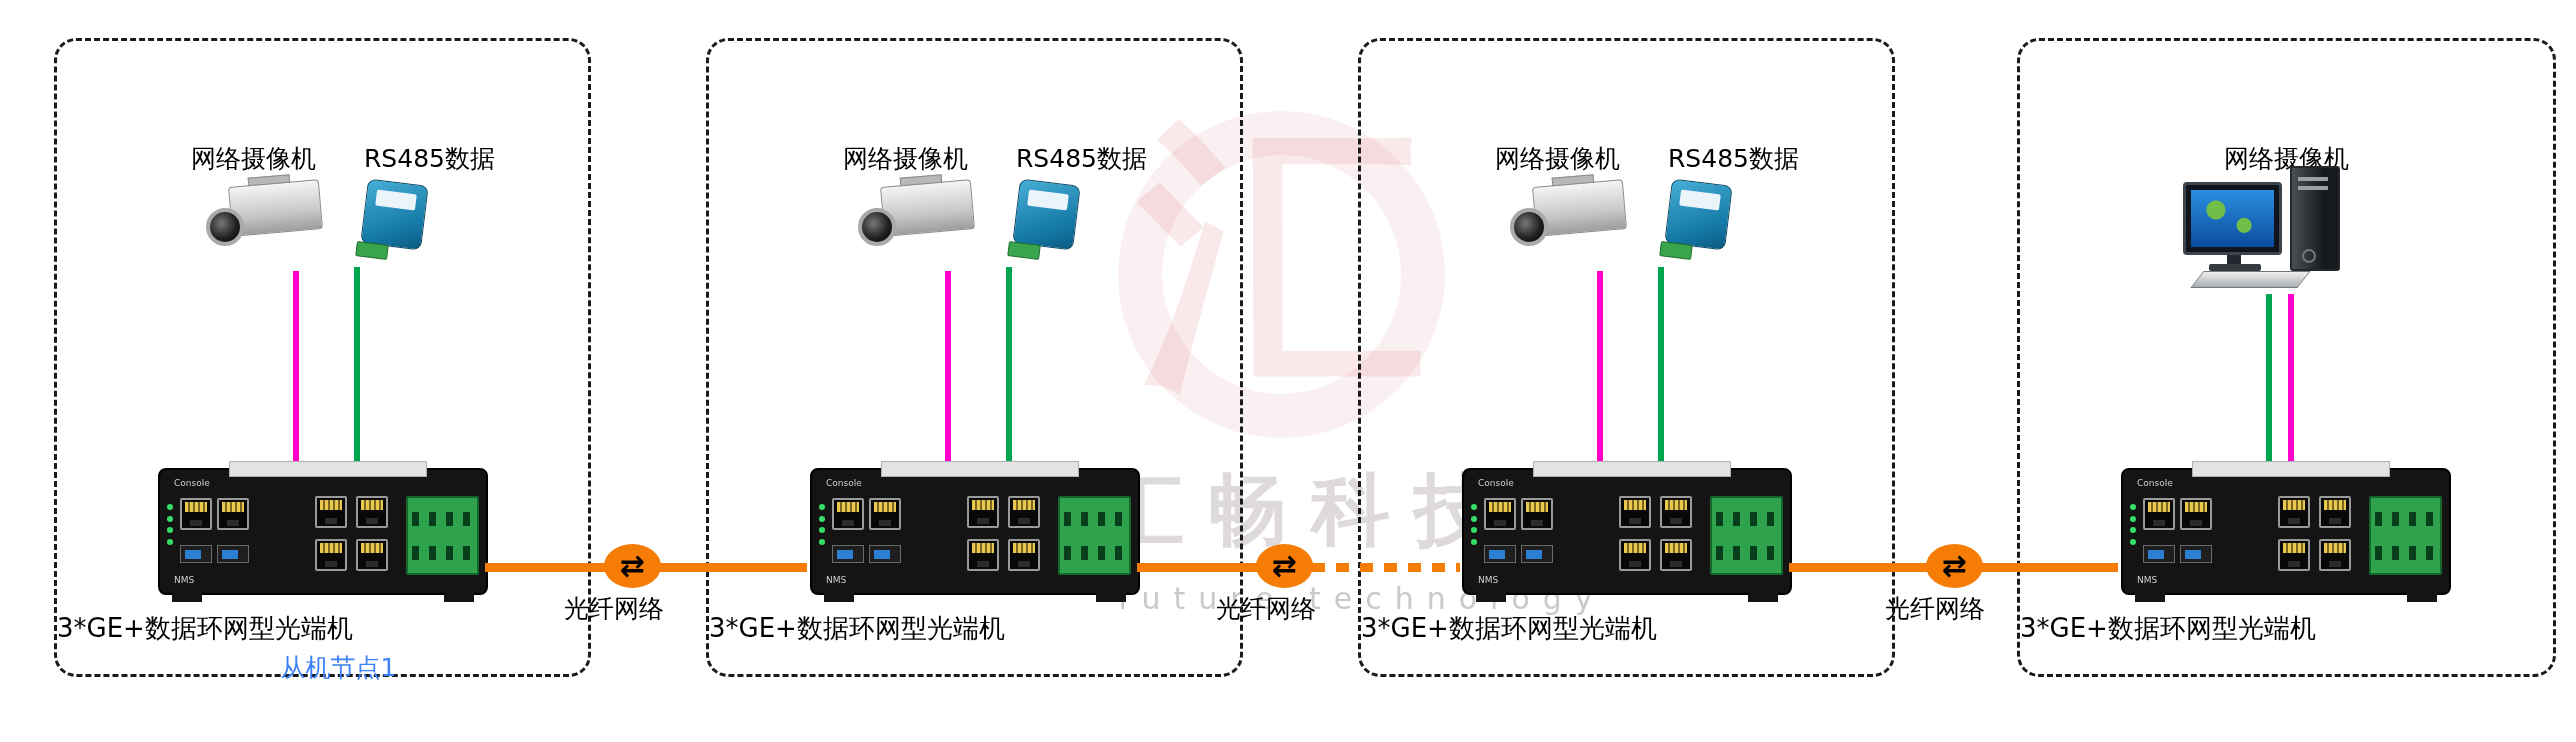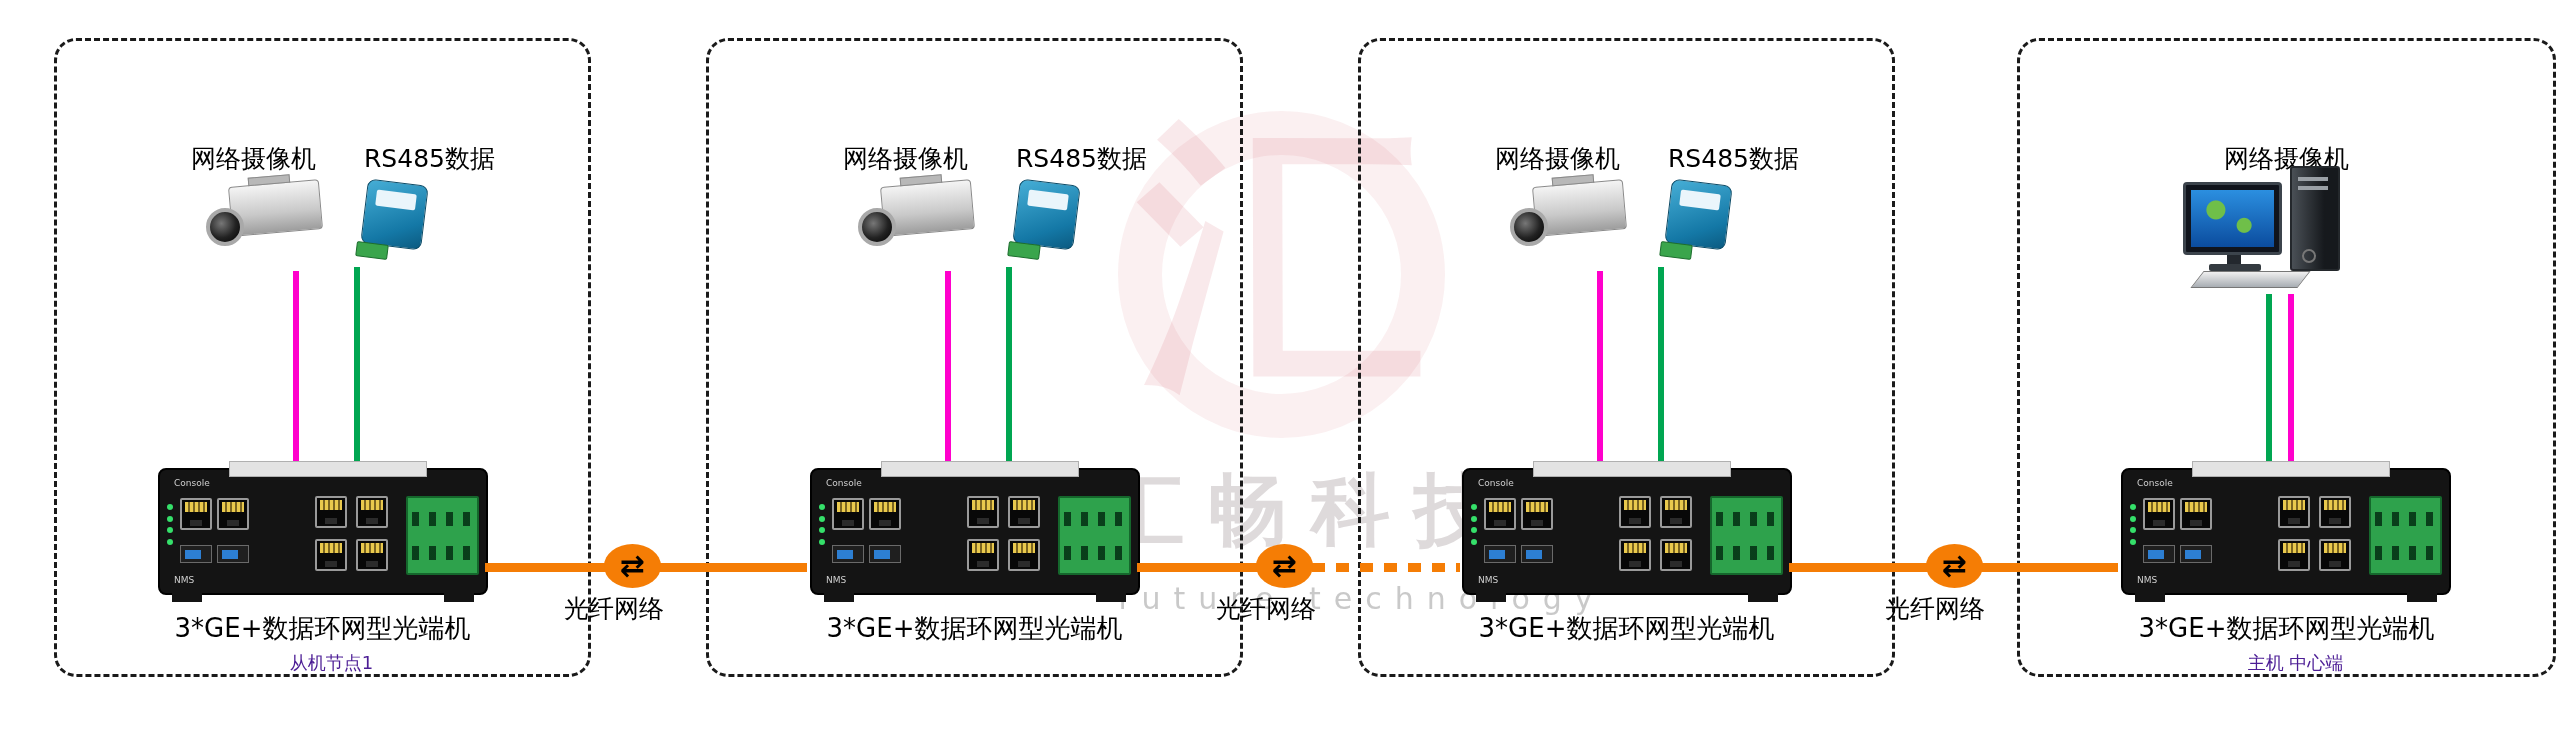--- a/index.html
+++ b/index.html
@@ -101,24 +101,24 @@
           background-color:#2ea24c; border:2px solid #15672c; border-radius:2px;
           background-image:
             repeating-linear-gradient(90deg, rgba(3,45,18,0.85) 0 7px, transparent 7px 17px),
             repeating-linear-gradient(90deg, rgba(3,45,18,0.85) 0 7px, transparent 7px 17px);
           background-size:63px 14px,63px 14px;
           background-position:4px 14px,4px 48px;
           background-repeat:no-repeat,no-repeat; }
   .foot { position:absolute; bottom:-9px; width:30px; height:9px; background:#141414; }
   .foot.fl{left:12px} .foot.fr{right:12px}
 
-  .sw-caption   { position:absolute; left:0; width:100%; top:570px; text-align:center;
+  .sw-caption   { position:absolute; left:0; width:100%; top:570px; 
                   font-size:26px; color:#000; white-space:nowrap; }
-  .node-caption { position:absolute; left:9px; width:100%; top:610px; text-align:center;
-                  font-size:18px; color:#4c1d95; white-space:nowrap; }
+  .node-caption { position:absolute; left:16px; width:100%; top:610px; text-align:center;
+                  font-size:25px; color:#3b82f6; white-space:nowrap; }
 
   
   .trunk { position:absolute; top:563px; height:9px; background:#f57d05; z-index:2; }
   .trunk.dashed { background:repeating-linear-gradient(90deg,#f57d05 0 13px, transparent 13px 24px); }
   .t1 { left:485px;  width:322px; }
   .t2 { left:1137px; width:121px; }
   .t2d{ left:1312px; width:148px; }
   .t3 { left:1789px; width:329px; }
   .fiber-oval { position:absolute; top:544px; width:57px; height:44px; background:#f57d05;
                 border-radius:50%; z-index:3; display:flex; align-items:center; justify-content:center; }
@@ -301,17 +301,16 @@
       <div class="sw-nms">NMS</div>
       <div class="rj g1"></div>
       <div class="rj g2"></div>
       <div class="rj g3"></div>
       <div class="rj g4"></div>
       <div class="term"></div>
       <div class="foot fl"></div>
       <div class="foot fr"></div>
     </div>
     <div class="sw-caption">3*GE+数据环网型光端机</div>
-    <div class="node-caption">主机 中心端</div>
   </div>
 
 </div>
 
 
 </body></html>

